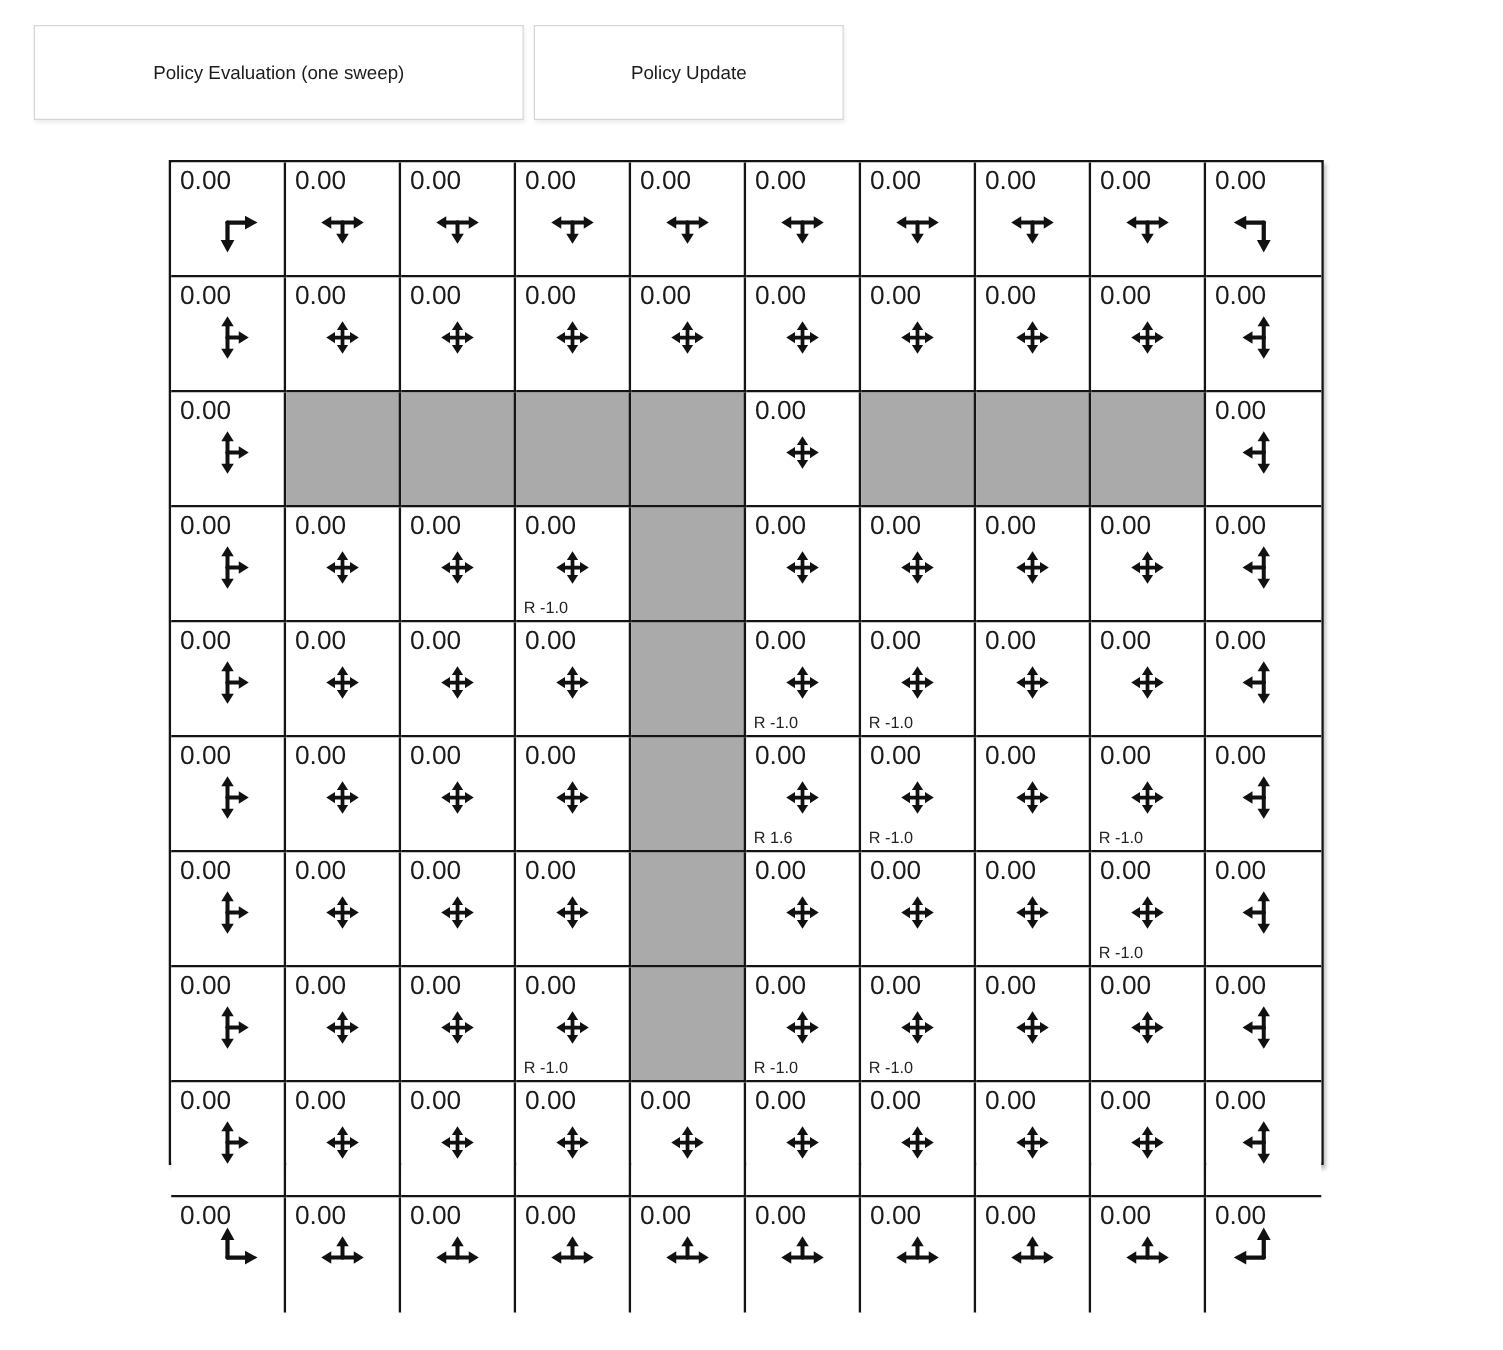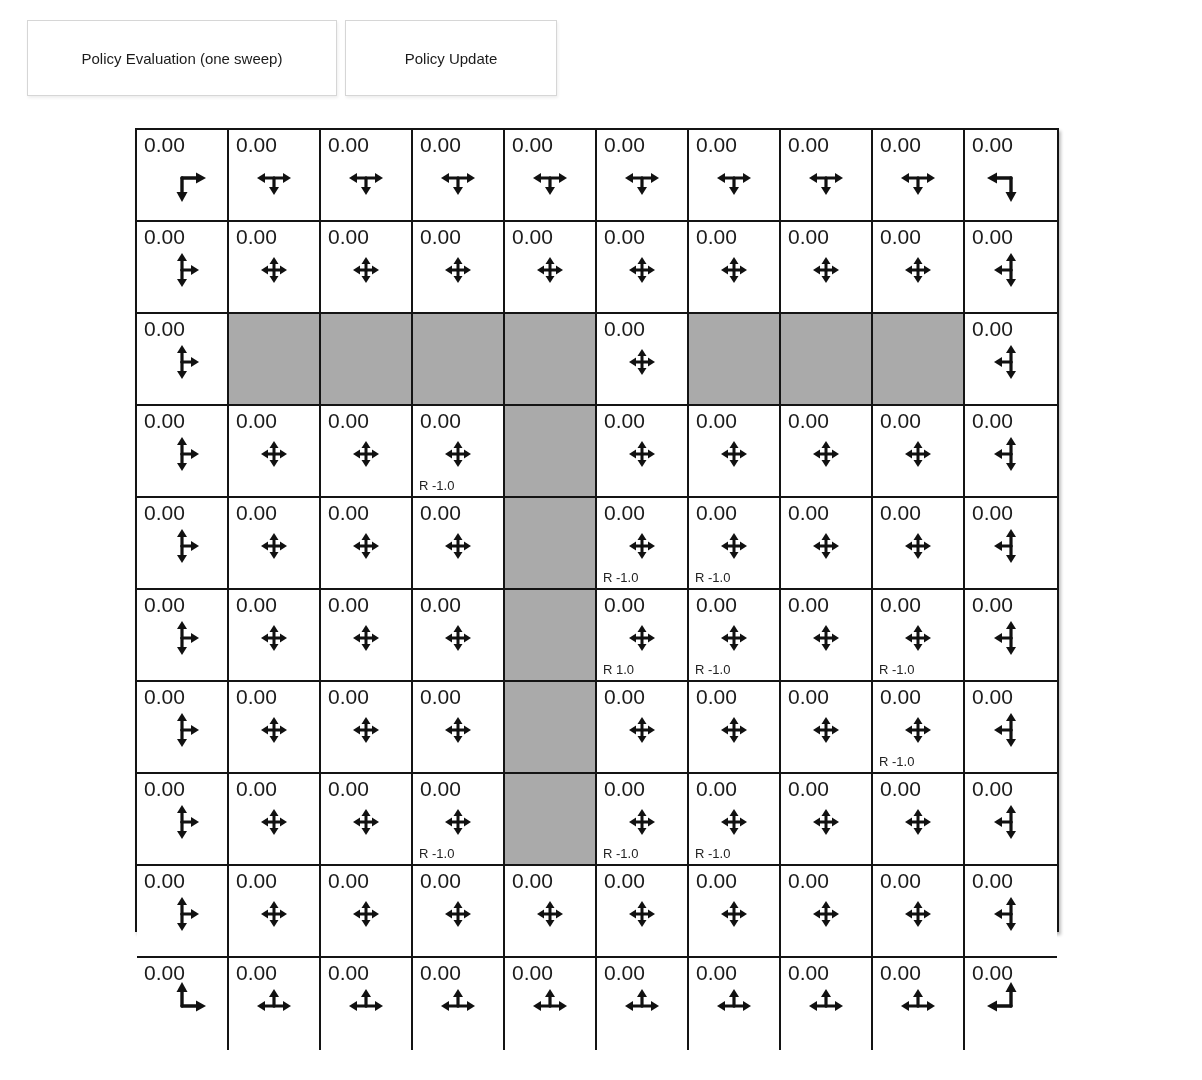--- a/index.html
+++ b/index.html
@@ -7,22 +7,22 @@
     font-family: "Liberation Sans", "DejaVu Sans", sans-serif; }
 
   
   .toolbar { display: flex; gap: 8px; padding: 20px 0 0 27px; }
   .btn {
     height: 76px; background: #ffffff; border: 1px solid #d6d6d6;
     font-family: "Liberation Sans", "DejaVu Sans", sans-serif;
     font-size: 15px; color: #1b1b1b; text-align: center; cursor: pointer;
     box-shadow: 1px 2px 3px rgba(0,0,0,0.07);
   }
-  .btn.wide { width: 310px; }
-  .btn.norm { width: 212px; }
+  .btn.wide { width: 392px; }
+  .btn.norm { width: 248px; }
 
   
   .grid {
     margin: 32px 0 0 135px;
     width: 924px; height: 804px;
     display: grid;
     grid-template-columns: repeat(10, 92px);
     grid-template-rows: repeat(10, 92px);
     border: 2px solid #141414;
     background: #ffffff;
@@ -934,21 +934,21 @@
         </g>
         <g transform="rotate(270)">
           <line x1="0" y1="0" x2="0" y2="-6" stroke="#111111" stroke-width="3" stroke-linecap="round"></line>
           <polygon points="0,-13 -4.5,-6 4.5,-6" fill="#111111"></polygon>
         </g>
         <g transform="rotate(90)">
           <line x1="0" y1="0" x2="0" y2="-6" stroke="#111111" stroke-width="3" stroke-linecap="round"></line>
           <polygon points="0,-13 -4.5,-6 4.5,-6" fill="#111111"></polygon>
         </g>
       </svg>
-      <span class="reward">R 1.0</span>
+      <span class="reward">R 1.6</span>
     </div>
     <div class="cell">
       <span class="val">0.00</span>
       <svg viewBox="-28 -28 56 56" width="56" height="56" class="arrows">
         <g transform="rotate(0)">
           <line x1="0" y1="0" x2="0" y2="-6" stroke="#111111" stroke-width="3" stroke-linecap="round"></line>
           <polygon points="0,-13 -4.5,-6 4.5,-6" fill="#111111"></polygon>
         </g>
         <g transform="rotate(180)">
           <line x1="0" y1="0" x2="0" y2="-6" stroke="#111111" stroke-width="3" stroke-linecap="round"></line>

